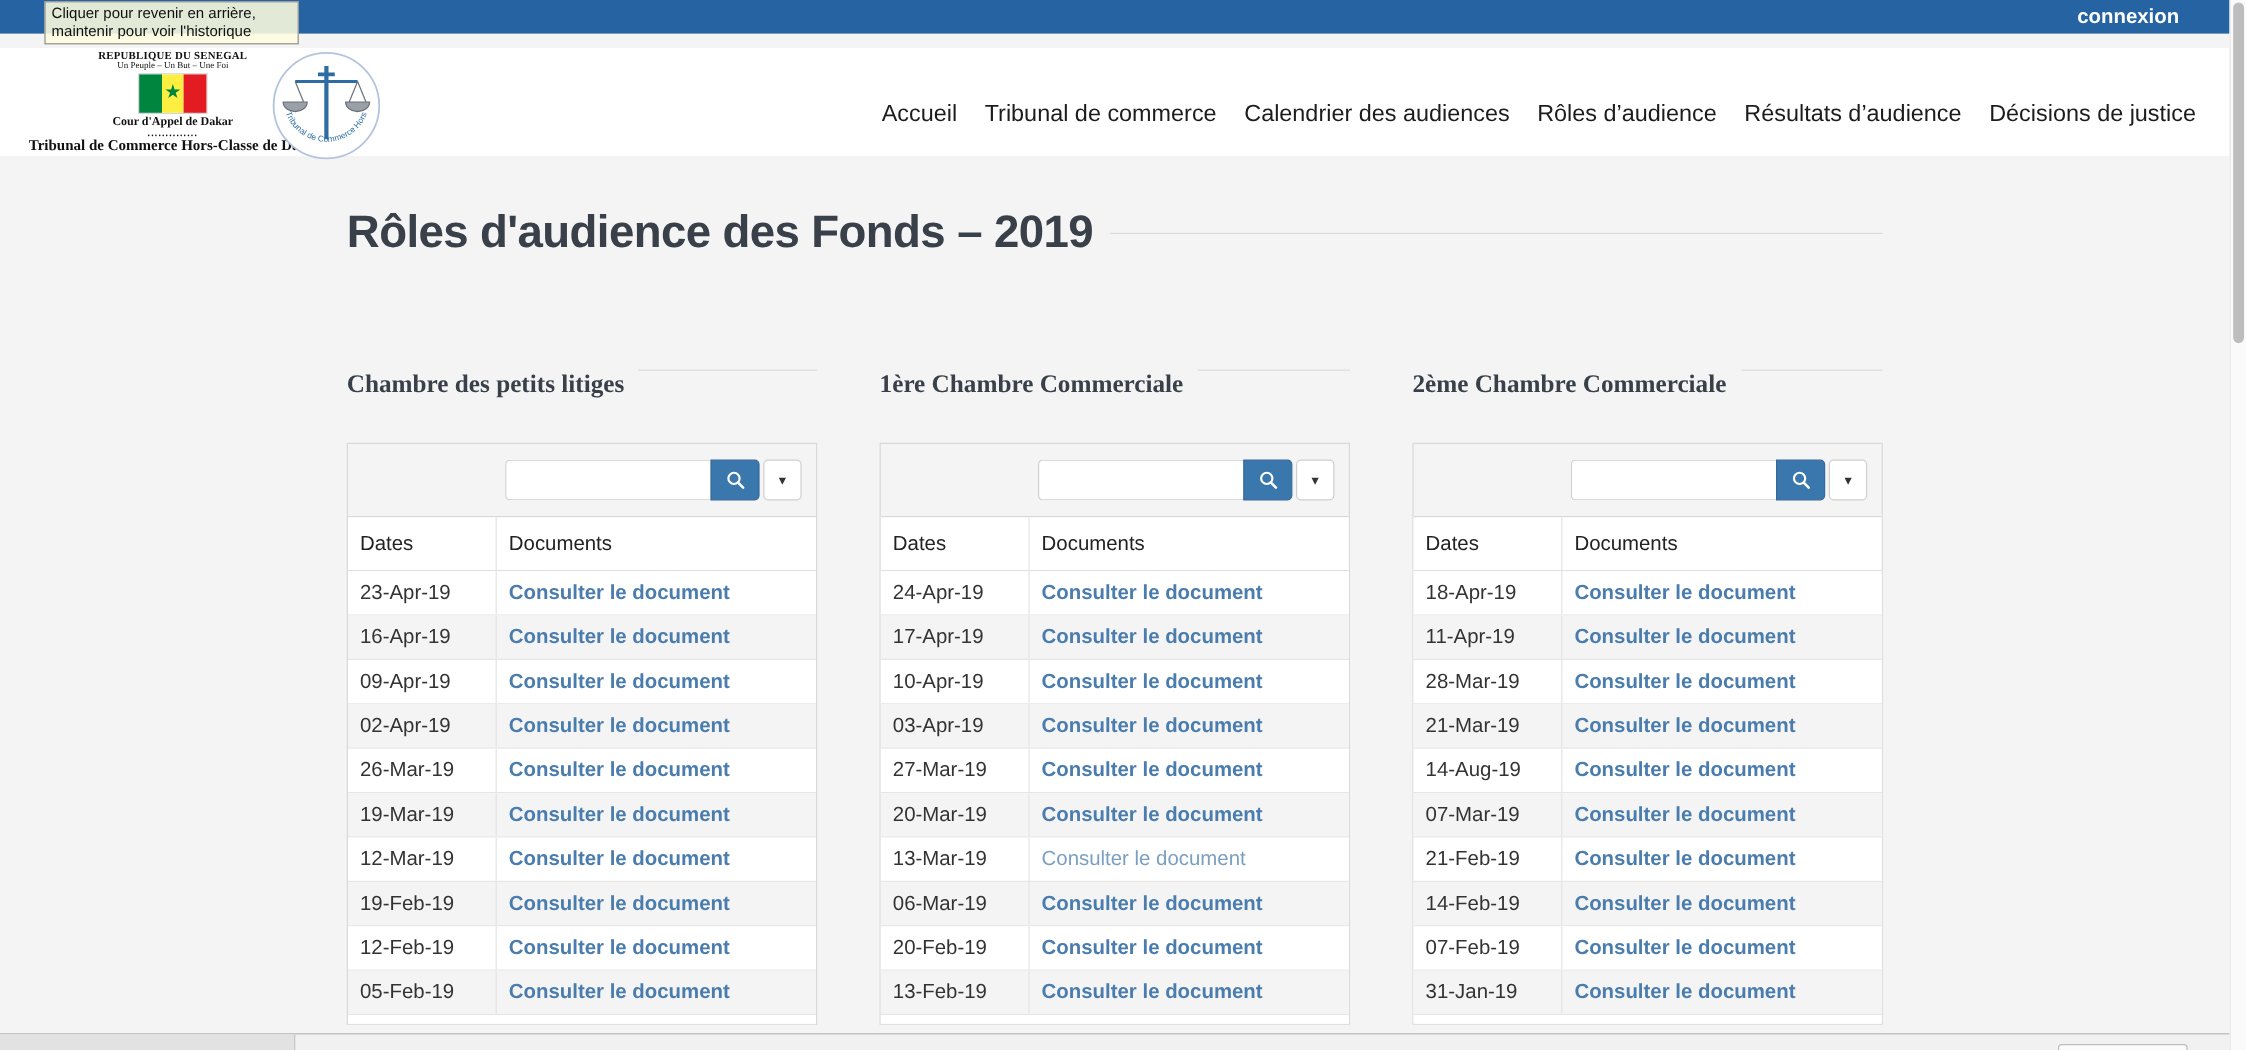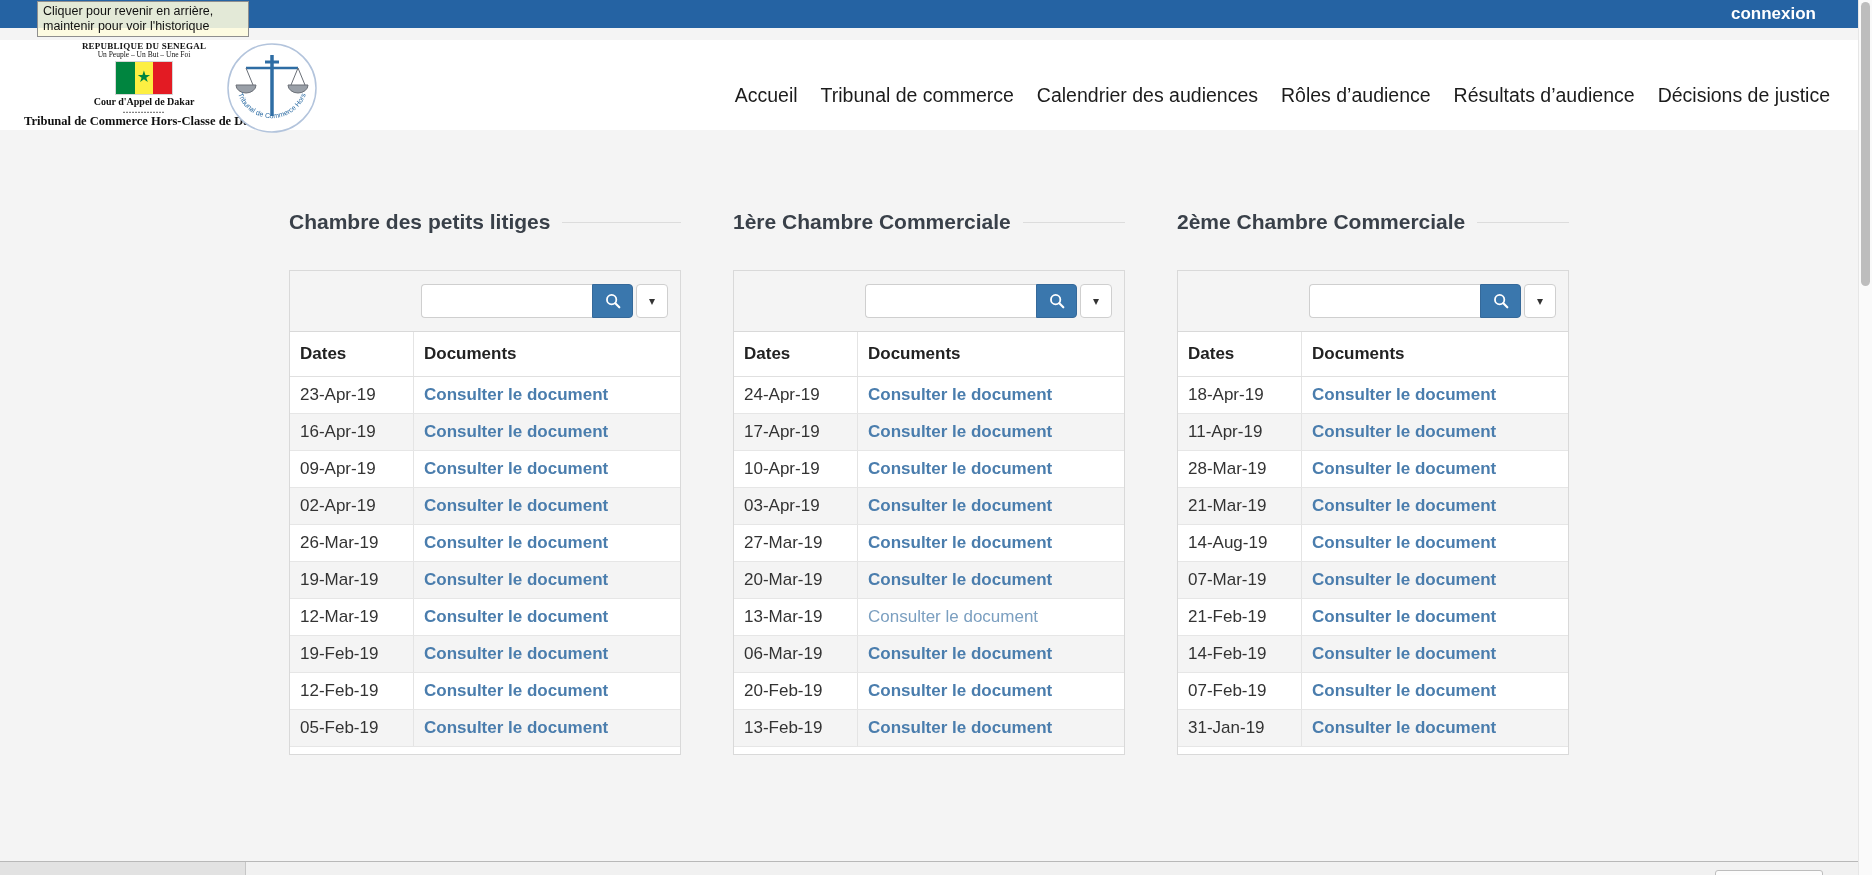--- a/index.html
+++ b/index.html
@@ -52,21 +52,21 @@
   
   .content { position:absolute; left:0; top:118px; width:1858px; height:757px; }
   .container { width:1280px; margin-left:289px; }
   .title-row { display:flex; align-items:center; margin-top:55px; }
   .page-title {
     font-size:38px; font-weight:bold; color:#394049; letter-spacing:-0.5px; white-space:nowrap;
   }
   .title-rule { flex:1; height:1px; background:#dcdcdc; margin-left:14px; }
   .cols { display:flex; gap:52px; margin-top:92px; }
   .col { width:392px; }
-  .col-head { display:flex; align-items:center; }
+  .col-head { display:flex; align-items:flex-start;font-family:Liberation Serif, serif; }
   .col-title { font-size:21px; font-weight:bold; color:#394049; white-space:nowrap; }
   .head-rule { flex:1; height:1px; background:#dcdcdc; margin-left:12px; }
   .panel { margin-top:36px; border:1px solid #d9d9d9; }
   .search-row {
     height:60px; display:flex; align-items:center; justify-content:flex-end;
     padding:0 12px;
   }
   .search-input {
     width:171px; height:34px; border:1px solid #cfcfcf; border-right:none;
     border-radius:4px 0 0 4px; background:#fff; padding:0 8px; font-size:15px; outline:none;
@@ -75,21 +75,21 @@
     width:41px; height:34px; background:#3a77ad; border:1px solid #35699a;
     border-radius:0 4px 4px 0; display:flex; align-items:center; justify-content:center; cursor:pointer;
   }
   .dd-btn {
     width:32px; height:34px; margin-left:3px; background:#fff; border:1px solid #cfcfcf;
     border-radius:4px; display:flex; align-items:center; justify-content:center;
     cursor:pointer; font-size:12px; color:#333; line-height:1;
   }
   
   .tbl { background:#fff; border-top:1px solid #d9d9d9; font-size:17px; }
-  .t-head { display:flex; font-weight:bold; color:#222; border-bottom:1px solid #e0e0e0; }
+  .t-head { display:flex; font-weight:normal; color:#222; border-bottom:1px solid #e0e0e0; }
   .t-head .c-date, .t-head .c-doc { padding:12px 10px; }
   .c-date { width:124px; border-right:1px solid #e4e4e4; flex-shrink:0; }
   .c-doc  { flex:1; }
   .rows > div.t-row { display:flex; border-bottom:1px solid #e6e6e6; background:#fff; }
   .rows > div.t-row:nth-of-type(even) { background:#f4f4f4; }
   .t-row .c-date { padding:8px 10px; color:#333; }
   .t-row .c-doc  { padding:8px 10px; }
   .doc-link { color:#4a7dad; font-weight:bold; cursor:pointer; text-decoration:none; }
   .doc-link.muted { color:#7b9fc0; font-weight:normal; }
   .row-sliver { height:7px; background:#fff; }
@@ -167,20 +167,24 @@
       <span>Rôles d’audience</span>
 
       <span>Résultats d’audience</span>
 
       <span>Décisions de justice</span>
     </nav>
 </div>
 
 <div class="content">
   <div class="container">
+    <div class="title-row">
+      <h1 class="page-title">Rôles d'audience des Fonds – 2019</h1>
+      <div class="title-rule"></div>
+    </div>
 
     <div class="cols">
 
       <section class="col">
         <div class="col-head">
           <span class="col-title">Chambre des petits litiges</span>
           <span class="head-rule"></span>
         </div>
         <div class="panel">
           <div class="search-row">

